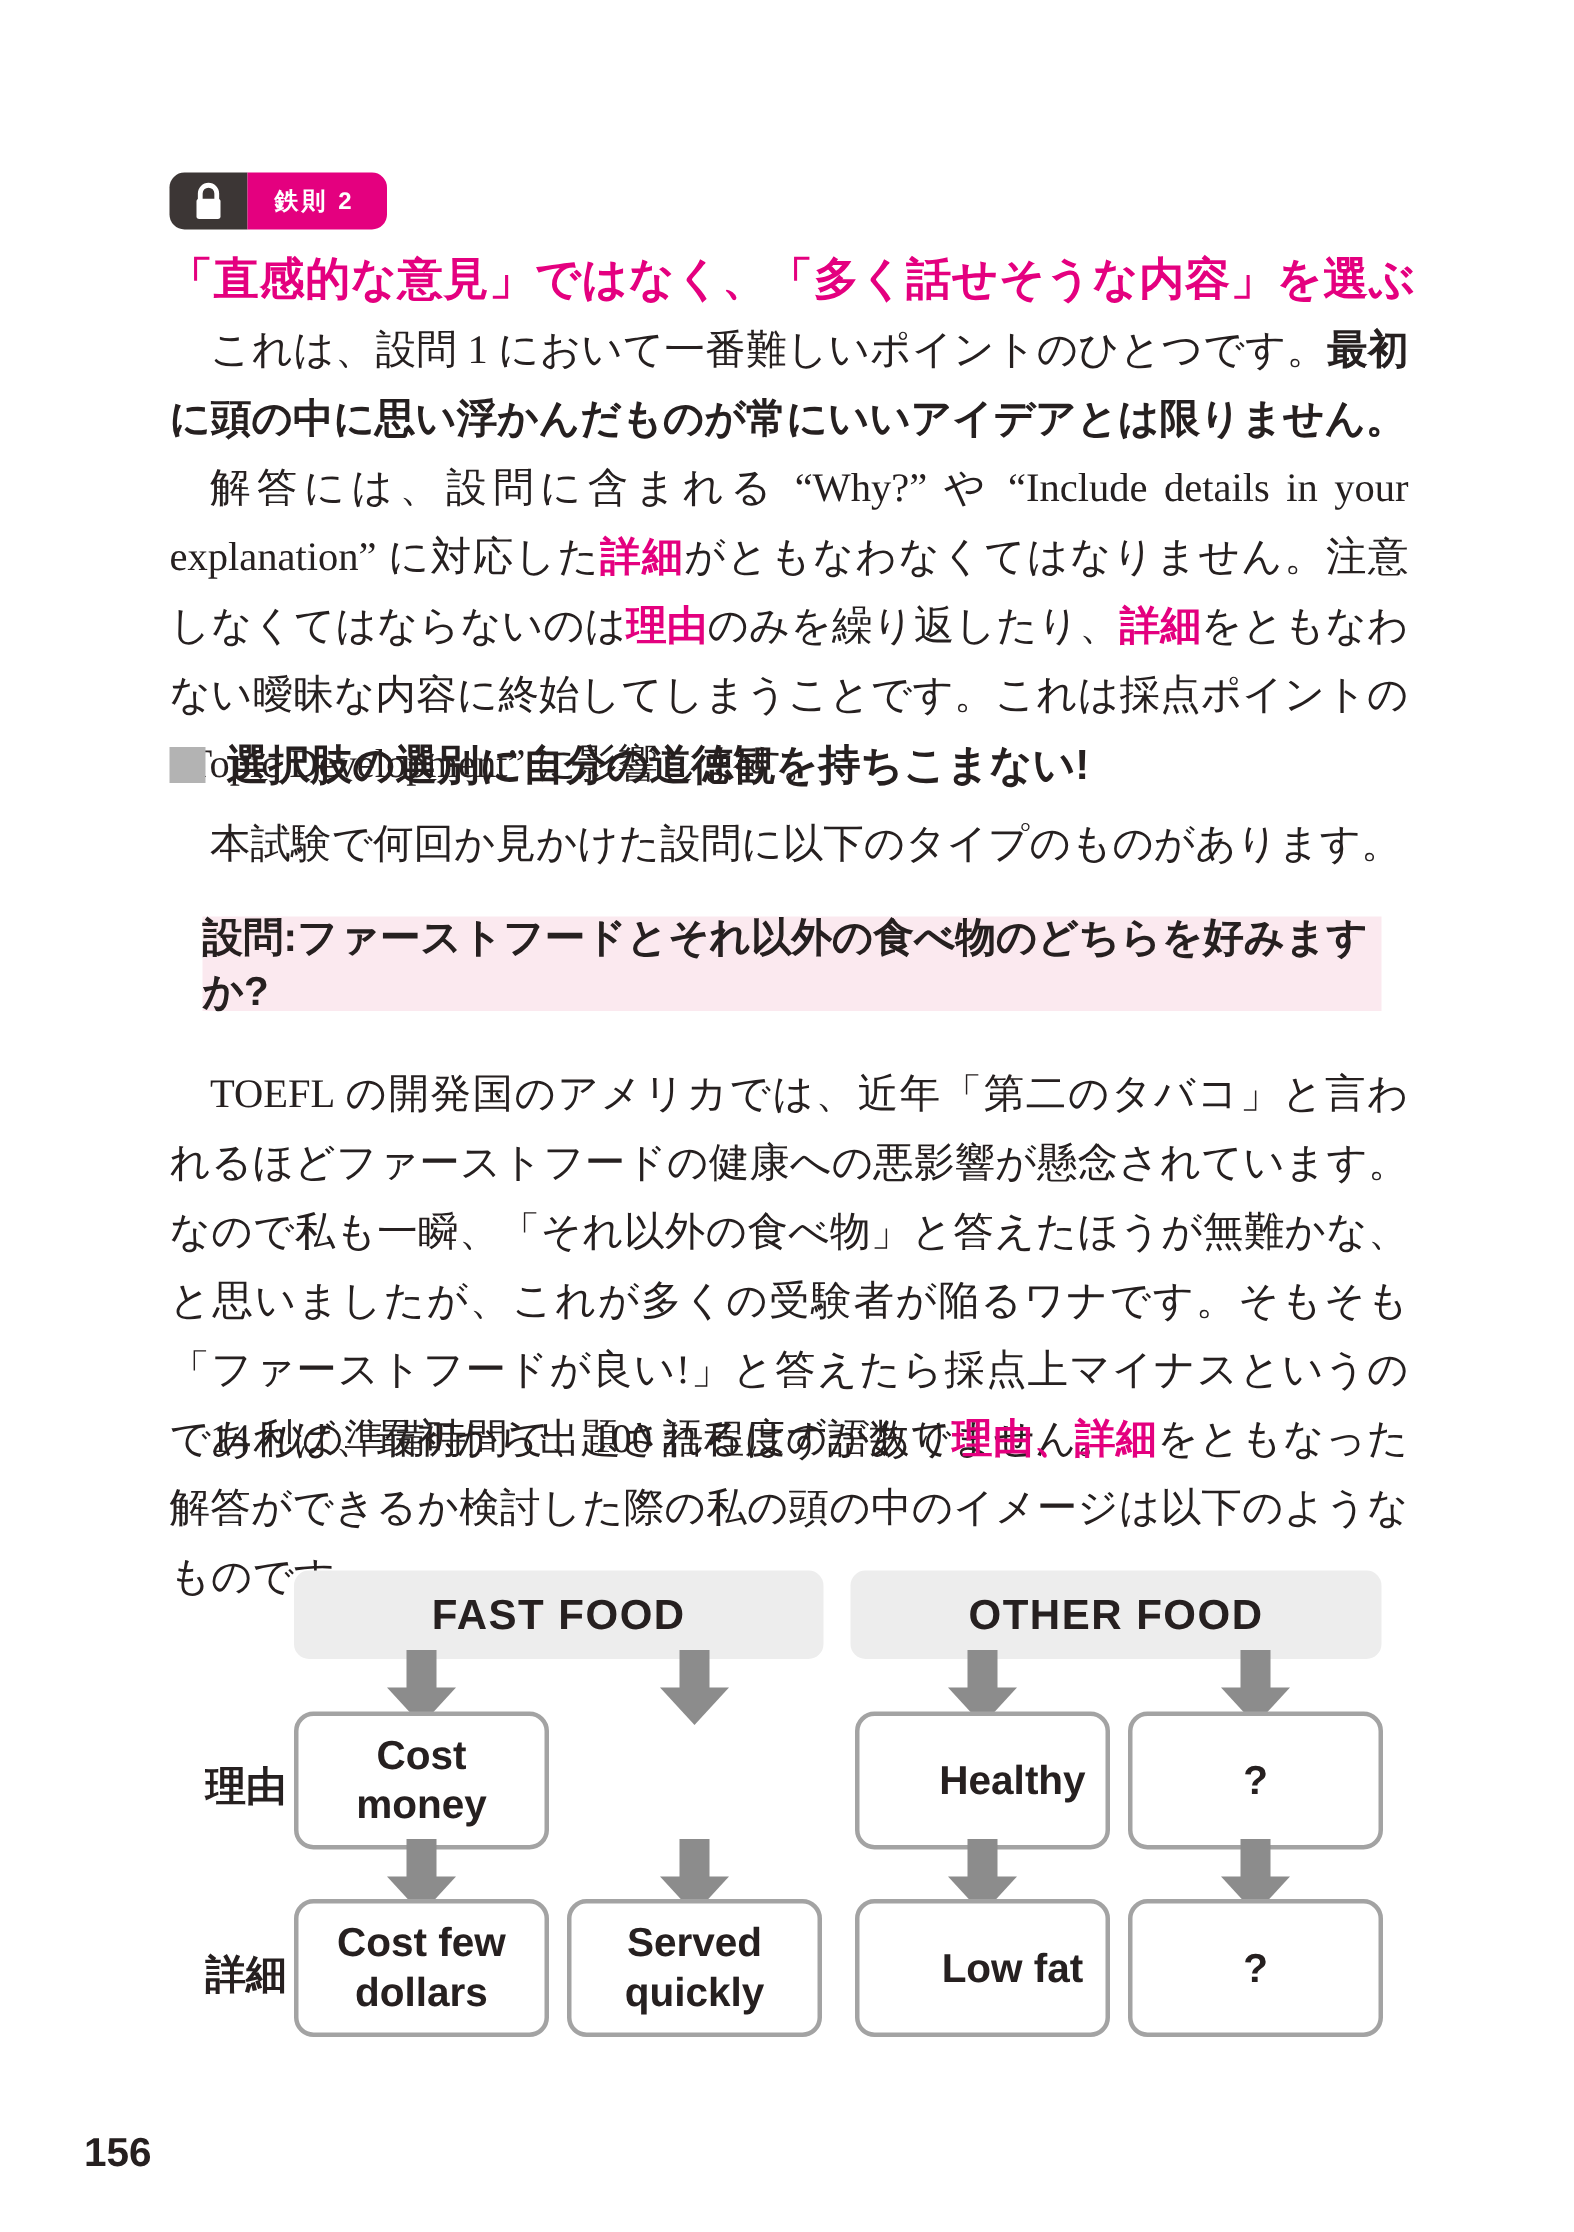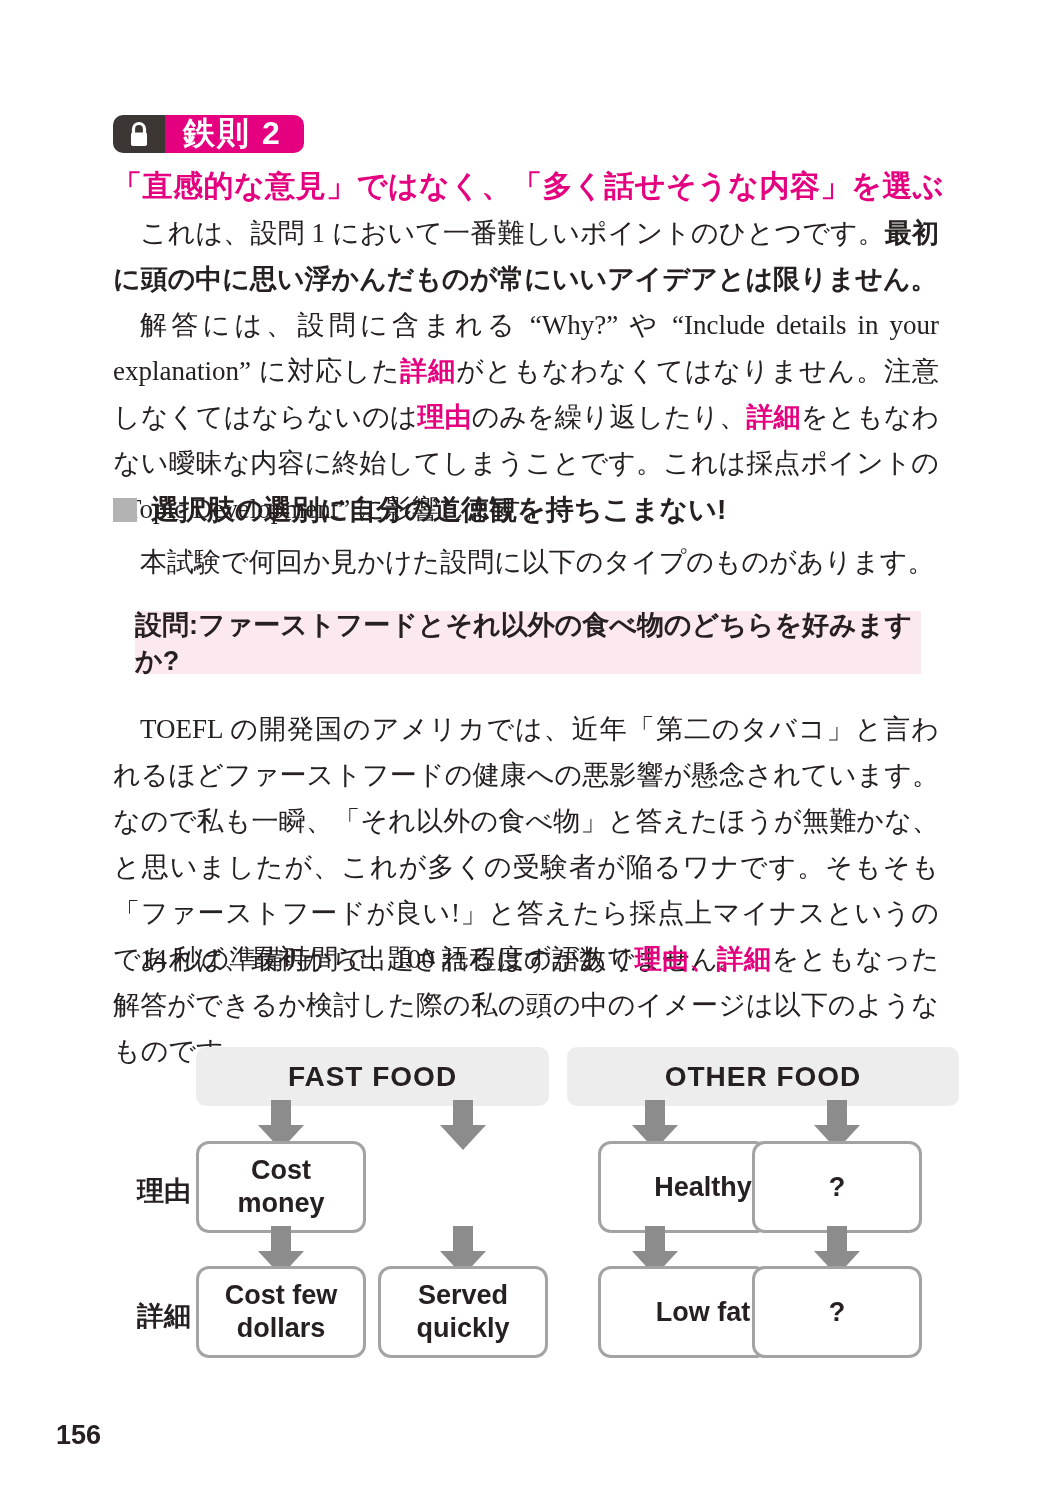--- a/index.html
+++ b/index.html
@@ -4,21 +4,21 @@
 <style>
   * { margin:0; padding:0; box-sizing:border-box; }
   html,body { background:#ffffff; }
   body { width:1049px; height:1488px; font-family:"Liberation Serif","DejaVu Serif",serif; }
   .page { position:relative; width:1049px; height:1488px; background:#fff; overflow:hidden; color:#262020; }
   .serif  { font-family:"Liberation Serif","DejaVu Serif",serif; }
 
   
   .badge { position:absolute; left:113px; top:115px; height:38px; display:flex; align-items:stretch; }
   .badge-dark { width:52px; background:#3c3635; border-radius:10px 0 0 10px; display:flex; align-items:center; justify-content:center; }
-  .badge-pink { background:#e4007f; border-radius:0 10px 10px 0; color:#fff; font-weight:bold; font-size:32px; display:flex; align-items:center; padding:0 22px 0 18px; letter-spacing:2px; font-family:"Liberation Sans","DejaVu Sans",sans-serif; }
+  .badge-pink { background:#e4007f; border-radius:0 10px 10px 0; color:#fff; font-weight:bold; font-size:16px; display:flex; align-items:center; padding:0 22px 0 18px; letter-spacing:2px; font-family:"Liberation Sans","DejaVu Sans",sans-serif; }
 
   
   .title { position:absolute; left:112px; top:166px; font-size:30px; font-weight:bold; color:#e4007f; font-family:"Liberation Sans","DejaVu Sans",sans-serif; letter-spacing:0.5px; }
 
   
   .para { position:absolute; left:113px; width:826px; font-size:27px; line-height:46px; text-align:justify; text-indent:27px; color:#262020; }
   .p1 { top:210px; }
   .p2 { top:302px; }
   .p3 { top:706px; }
   .p4 { top:936px; }
@@ -34,27 +34,27 @@
   
   .qbox { position:absolute; left:135px; top:611px; width:786px; height:63px; background:#fbe9ef;
           display:flex; align-items:center; justify-content:center;
           font-family:"Liberation Sans","DejaVu Sans",sans-serif; font-weight:bold; font-size:27px; color:#262020; }
 
   
   .dg-header { position:absolute; top:1047px; height:59px; background:#ededed; border-radius:10px;
                display:flex; align-items:center; justify-content:center;
                font-family:"Liberation Sans","DejaVu Sans",sans-serif; font-weight:bold; font-size:28px; letter-spacing:1px; color:#262020; }
   .hdr-fast  { left:196px; width:353px; }
-  .hdr-other { left:567px; width:392px; }
+  .hdr-other { left:567px; width:354px; }
 
   .dg-box { position:absolute; width:170px; height:92px; background:#fff; border:3px solid #a3a3a3; border-radius:13px;
             display:flex; align-items:center; justify-content:center; text-align:center;
             font-family:"Liberation Sans","DejaVu Sans",sans-serif; font-weight:bold; font-size:27px; line-height:33px; padding:0 8px; color:#262020; }
   .r1 { top:1141px; } .r2 { top:1266px; }
-  .c1 { left:196px; } .c2 { left:378px; } .c3 { left:598px;padding-left:48px; } .c4 { left:752px; }
+  .c1 { left:196px; } .c2 { left:378px; } .c3 { left:570px;padding-left:48px; } .c4 { left:752px; }
 
   .dg-label { position:absolute; left:137px; font-family:"Liberation Sans","DejaVu Sans",sans-serif; font-weight:bold; font-size:27px; color:#262020; }
   .lbl-1 { top:1173px; } .lbl-2 { top:1298px; }
 
   .arrow { position:absolute; width:46px; height:50px; }
   .arrow::before { content:""; position:absolute; left:13px; top:0; width:20px; height:26px; background:#8c8c8c; }
   .arrow::after  { content:""; position:absolute; left:0; top:25px; width:0; height:0;
                    border-left:23px solid transparent; border-right:23px solid transparent; border-top:25px solid #8c8c8c; }
   .arA { top:1100px; } .arB { top:1226px; }
   .ax1 { left:258px; } .ax2 { left:440px; } .ax3 { left:632px; } .ax4 { left:814px; }

